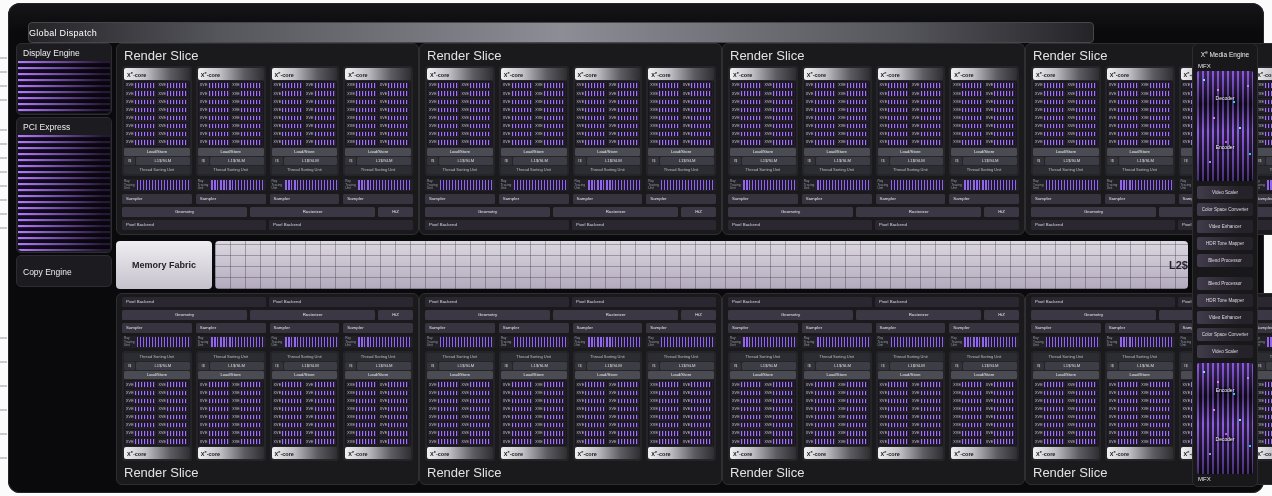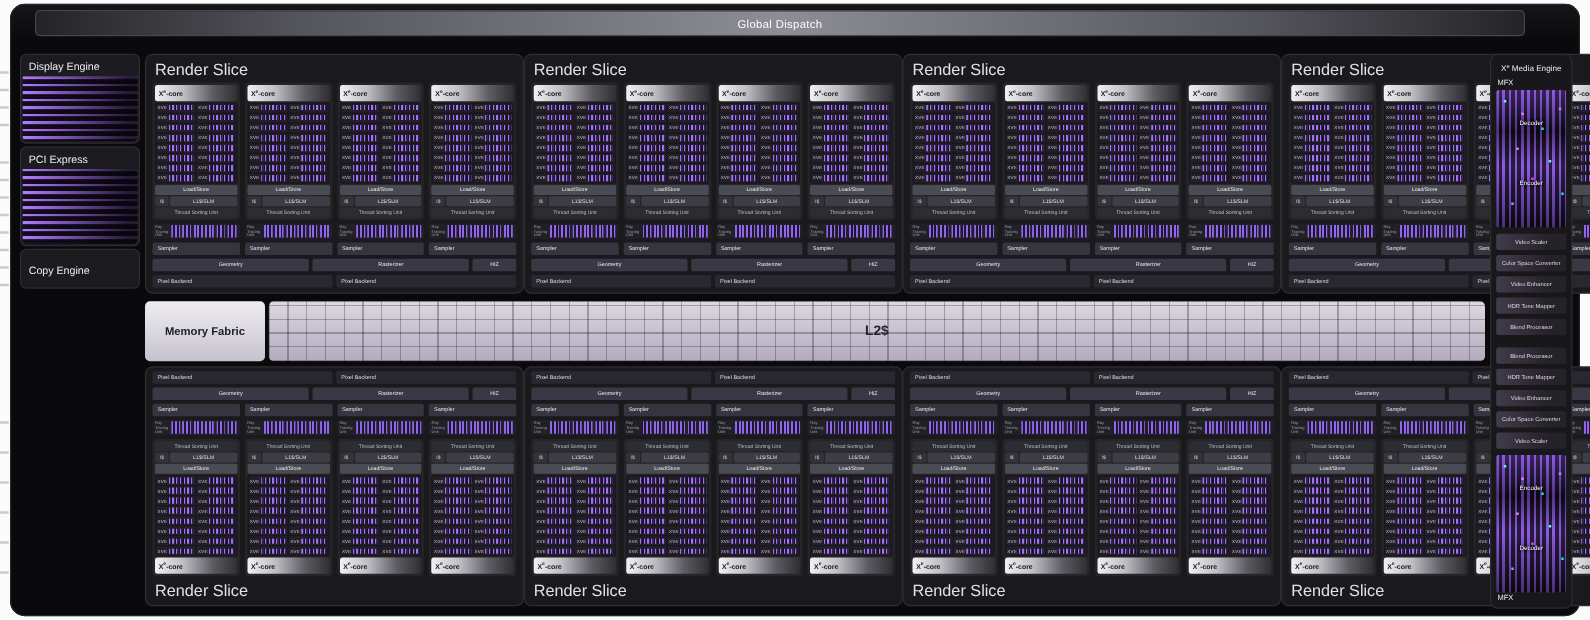--- a/index.html
+++ b/index.html
@@ -1,27 +1,27 @@
 <!DOCTYPE html>
 <html><head>
 <meta charset="utf-8">
 <style>
   *{box-sizing:border-box;margin:0;padding:0}
   html,body{width:1272px;height:496px;background:#fbfbfc;font-family:"Liberation Sans",sans-serif;overflow:hidden;position:relative}
   .die{position:absolute;left:8px;top:3px;width:1256px;height:490px;background:linear-gradient(180deg,#16161a,#0a0a0c 30px);border-radius:12px;box-shadow:0 0 0 1px #26262a inset}
 
   
-  .gd{position:absolute;left:20px;top:5px;width:1192px;height:21px;border-radius:4px;border:1px solid #46464c;background:linear-gradient(90deg,#242428 0%,#55555c 18%,#8d8d95 50%,#55555c 82%,#242428 100%);display:flex;align-items:center;justify-content:center}
+  .gd{position:absolute;left:20px;top:19px;width:1066px;height:21px;border-radius:4px;border:1px solid #46464c;background:linear-gradient(90deg,#242428 0%,#55555c 18%,#8d8d95 50%,#55555c 82%,#242428 100%);display:flex;align-items:center;justify-content:flex-start}
   .gd span{font-size:9px;color:#ffffff;letter-spacing:.3px}
 
   
   .left{position:absolute;left:8px;top:40px;width:96px;height:444px;display:flex;flex-direction:column;gap:2px}
   .lblock{background:#1c1c20;border:1px solid #2c2c31;border-radius:5px;overflow:hidden;display:flex;flex-direction:column}
   .llabel{font-size:8.5px;color:#ececf0;padding:4px 6px 3px;white-space:nowrap}
-  .de{height:72px}.pcie{height:80px}.copy{height:32px;justify-content:center}.mem{flex:1}
+  .de{height:72px}.pcie{height:136px}.copy{height:32px;justify-content:center}.mem{flex:1}
   .lart{flex:1;margin:0 1px 1px;border-radius:0 0 4px 4px;background:
     linear-gradient(90deg,rgba(200,140,255,0) 0%,rgba(6,4,10,.82) 92%),
     repeating-linear-gradient(180deg,#b47cff 0 2px,#2a1b42 2px 3px,#120c1e 3px 6px)}
   .ticks{position:absolute;left:-8px;top:0;width:7px;height:2px;background:transparent;box-shadow:
     0 54px 0 #c9c9cf,0 68px 0 #c9c9cf,0 82px 0 #c9c9cf,0 96px 0 #c9c9cf,
     0 126px 0 #c9c9cf,0 140px 0 #c9c9cf,0 154px 0 #c9c9cf,0 168px 0 #c9c9cf,
     0 182px 0 #c9c9cf,0 196px 0 #c9c9cf,0 210px 0 #c9c9cf,0 224px 0 #c9c9cf,
     0 334px 0 #c9c9cf,0 358px 0 #c9c9cf,0 382px 0 #c9c9cf,0 406px 0 #c9c9cf,
     0 430px 0 #c9c9cf,0 454px 0 #c9c9cf}
 
@@ -57,21 +57,21 @@
   .samp{flex:1;background:#38343f;font-size:4.4px;color:#e2e2e8;line-height:10px;padding-left:4px}
   .grh-row{flex:0 0 10px;gap:3px}
   .geom,.rast{flex:1.8;background:#3b3745;font-size:4.4px;color:#e2e2e8;text-align:center;line-height:10px}
   .hiz{flex:.5;background:#3b3745;font-size:4.4px;color:#e2e2e8;text-align:center;line-height:10px}
   .pb-row{flex:0 0 10px;gap:3px}
   .pb{flex:1;background:#2a2731;font-size:4.4px;color:#d8d8de;line-height:10px;padding-left:4px}
 
   
   .fabric{position:absolute;left:108px;top:238px;width:1072px;height:48px;display:flex;gap:3px}
   .fabric-label{width:96px;background:linear-gradient(180deg,#efedf1,#c6c2cd);border-radius:4px;display:flex;align-items:center;justify-content:center;font-size:9px;color:#232228;font-weight:bold}
-  .l2{flex:1;border-radius:4px;display:flex;align-items:center;justify-content:center;background:
+  .l2{flex:1;border-radius:4px;display:flex;align-items:center;justify-content:flex-end;background:
     repeating-linear-gradient(90deg,rgba(30,25,40,.30) 0 1px,transparent 1px 15px),
     repeating-linear-gradient(0deg,rgba(30,25,40,.30) 0 1px,transparent 1px 11px),
     linear-gradient(180deg,#dcd8e0,#b2aabd)}
   .l2 span{font-size:11px;color:#25232e;font-weight:bold}
 
   
   .media{position:absolute;right:6px;top:40px;width:66px;height:444px;background:#18181b;border:1px solid #2c2c31;border-radius:6px;padding:4px;display:flex;flex-direction:column}
   .media-title{font-size:6.5px;color:#ececf0;text-align:center;margin:2px 0 4px;white-space:nowrap}
   .media-title sup{font-size:4.5px}
   .mfx{display:flex;flex-direction:column;flex:1;min-height:0}

